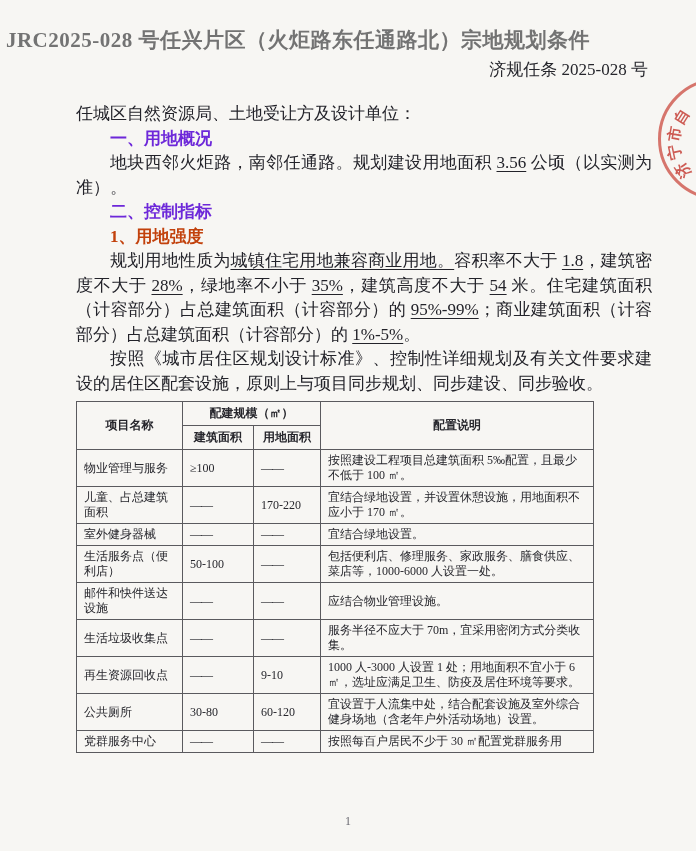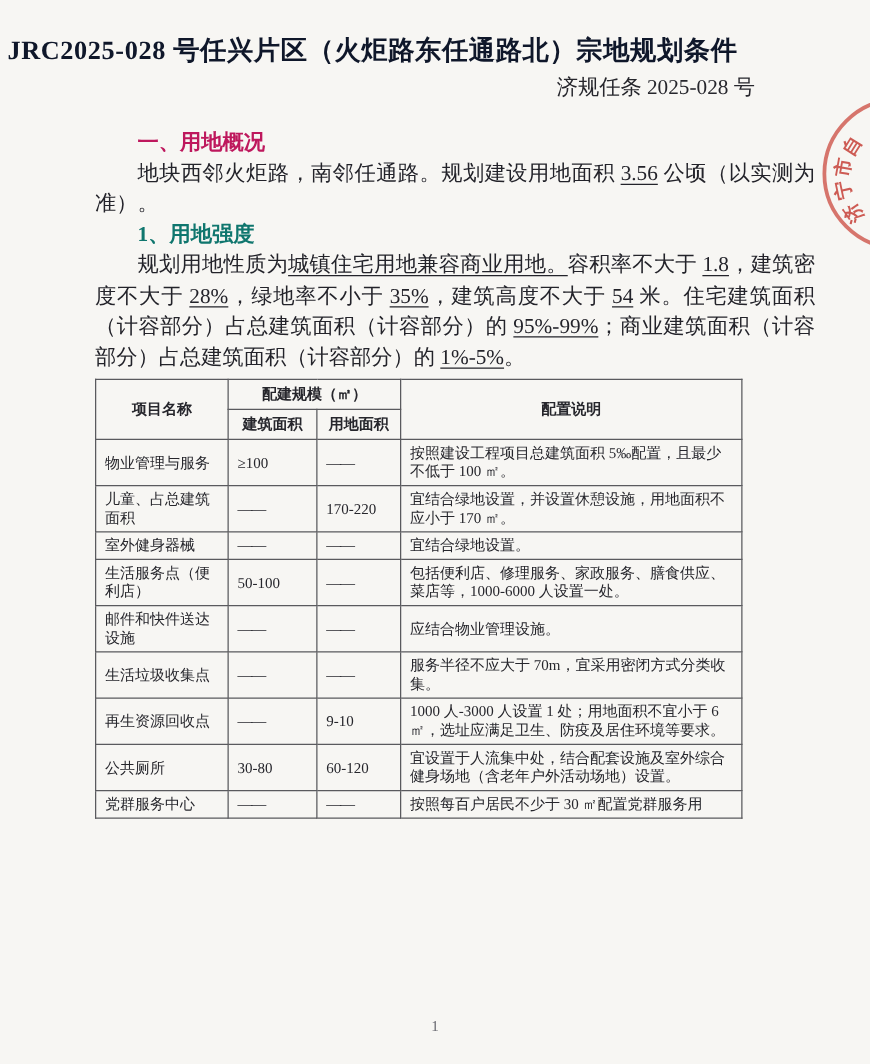--- a/index.html
+++ b/index.html
@@ -8,38 +8,38 @@
     background:#f7f6f3;
     font-family:"Liberation Serif", serif;
     color:#23232a;
     position:relative;
     overflow:hidden;
   }
   .page{position:absolute;inset:0;}
   .doc-title{
     position:absolute;top:26px;left:0;width:596px;
     text-align:center;font-size:21px;font-weight:bold;
-    letter-spacing:0.5px;color:#0f172a;
+    letter-spacing:0.5px;color:#737373;
   }
   .doc-number{
     position:absolute;top:58px;left:0;width:696px;
-    box-sizing:border-box;padding-right:92px;
+    box-sizing:border-box;padding-right:48px;
     text-align:right;font-size:17px;color:#26262c;
   }
   .content{
     position:absolute;top:102px;left:76px;width:576px;
     font-size:17px;line-height:24.5px;text-align:justify;
   }
   .content p{margin:0;}
   .indent{text-indent:2em;}
   .sec-heading{
     font-family:"Liberation Sans", sans-serif;
-    font-weight:bold;text-indent:2em;color:#be185d;
+    font-weight:bold;text-indent:2em;color:#6d28d9;
   }
-  .sub-heading{font-weight:bold;text-indent:2em;color:#0f766e;}
+  .sub-heading{font-weight:bold;text-indent:2em;color:#c2410c;}
   .u{text-decoration:underline;text-underline-offset:3px;}
   .caption{text-indent:2em;}
   table.facilities{
     width:517px;border-collapse:collapse;margin-top:5px;
     font-size:12px;line-height:15px;color:#26262c;
     table-layout:fixed;
   }
   table.facilities th,table.facilities td{
     border:1px solid #5a5a5e;
     padding:3px 7px;
@@ -82,24 +82,27 @@
   <div class="doc-number">济规任条 2025-028 号</div>
 
   <div class="stamp">
     <span style="left:22px;top:89px;transform:translate(-50%,-50%) rotate(-125deg);">济</span>
     <span style="left:14px;top:71px;transform:translate(-50%,-50%) rotate(-102deg);">宁</span>
     <span style="left:14px;top:53px;transform:translate(-50%,-50%) rotate(-80deg);">市</span>
     <span style="left:21px;top:36px;transform:translate(-50%,-50%) rotate(-58deg);">自</span>
   </div>
 
   <div class="content">
+    <p>任城区自然资源局、土地受让方及设计单位：</p>
     <p class="sec-heading">一、用地概况</p>
     <p class="indent"><span>地块西邻火炬路，南邻任通路。规划建设用地面积 </span><span class="u">3.56</span><span> 公顷（以实测为准）。</span></p>
+    <p class="sec-heading">二、控制指标</p>
     <p class="sub-heading">1、用地强度</p>
     <p class="indent"><span>规划用地性质为</span><span class="u">城镇住宅用地兼容商业用地。</span><span>容积率不大于 </span><span class="u">1.8</span><span>，建筑密度不大于 </span><span class="u">28%</span><span>，绿地率不小于 </span><span class="u">35%</span><span>，建筑高度不大于 </span><span class="u">54</span><span> 米。住宅建筑面积（计容部分）占总建筑面积（计容部分）的 </span><span class="u">95%-99%</span><span>；商业建筑面积（计容部分）占总建筑面积（计容部分）的 </span><span class="u">1%-5%</span><span>。</span></p>
+    <p class="indent">按照《城市居住区规划设计标准》、控制性详细规划及有关文件要求建设的居住区配套设施，原则上与项目同步规划、同步建设、同步验收。</p>
 
     <table class="facilities">
       <colgroup>
         <col class="c-name">
           <col class="c-build">
           <col class="c-land">
           <col class="c-desc">
       </colgroup>
       <tbody>
           <tr>

